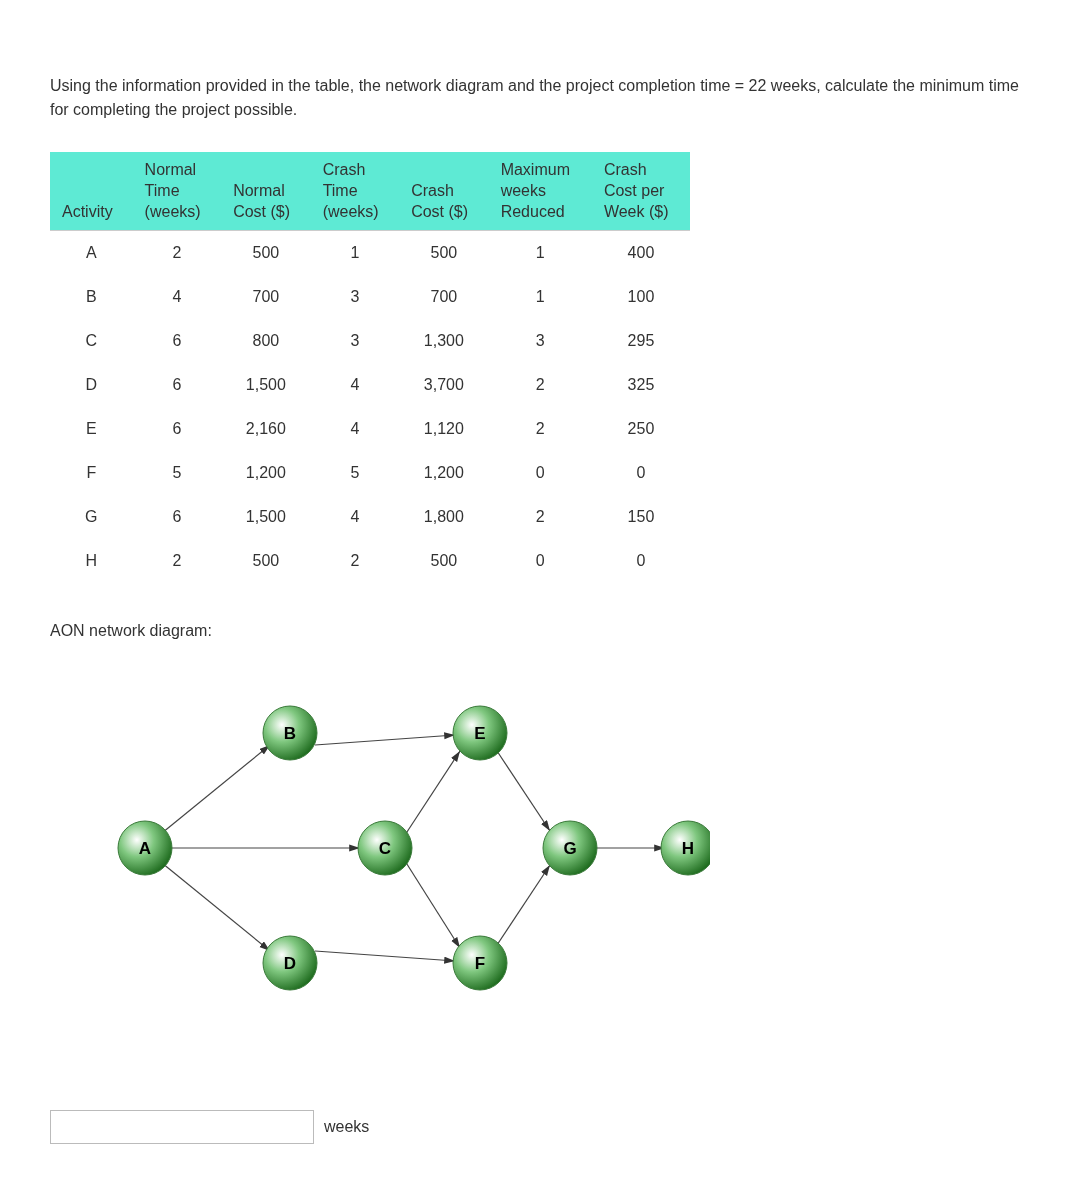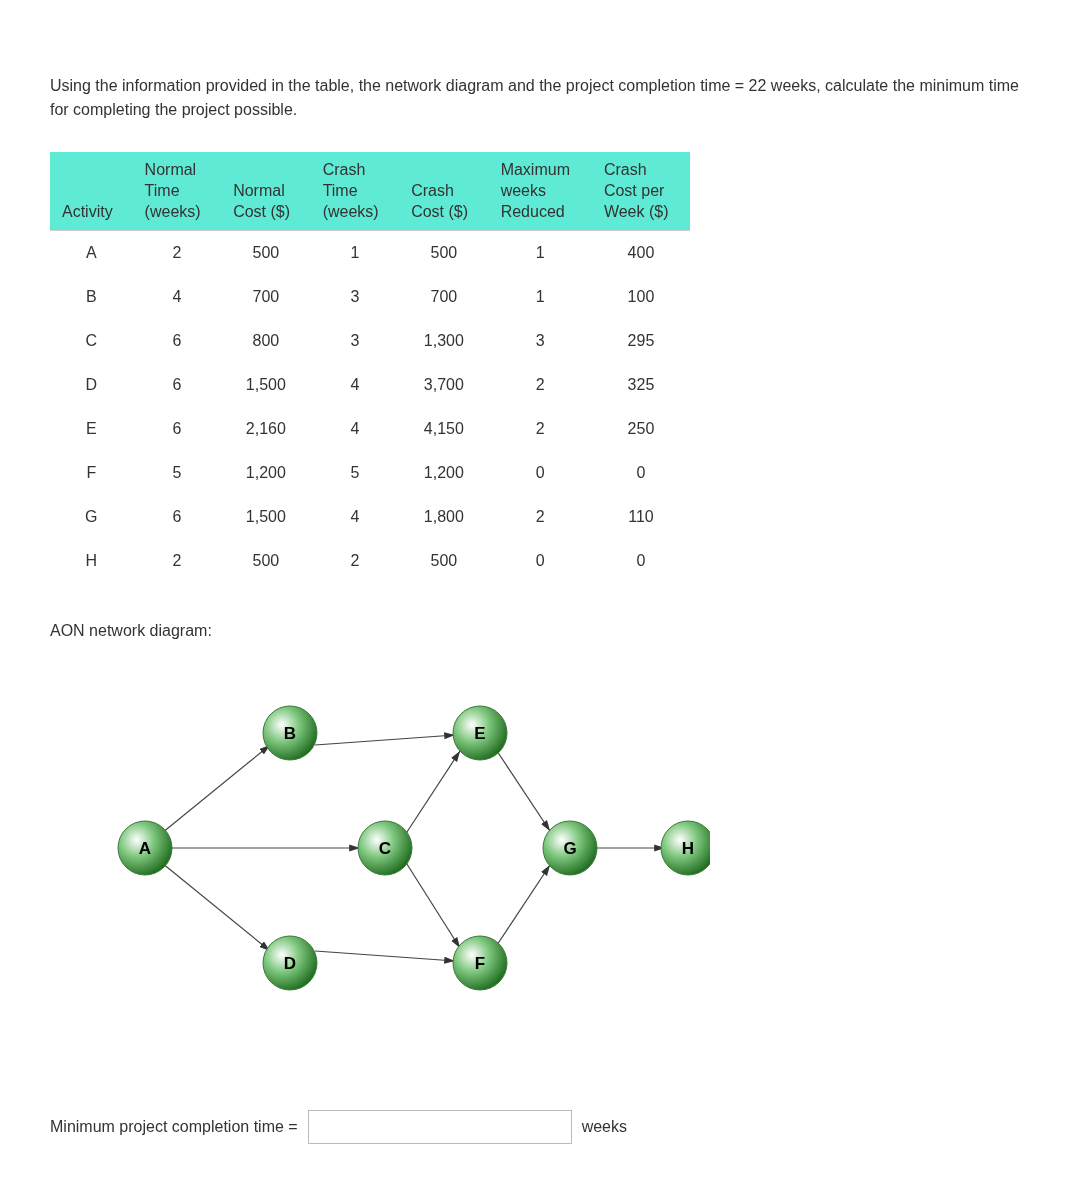--- a/index.html
+++ b/index.html
@@ -109,41 +109,41 @@
         <td>4</td>
         <td>3,700</td>
         <td>2</td>
         <td>325</td>
       </tr>
       <tr>
         <td>E</td>
         <td>6</td>
         <td>2,160</td>
         <td>4</td>
-        <td>4,150</td>
+        <td>1,120</td>
         <td>2</td>
         <td>250</td>
       </tr>
       <tr>
         <td>F</td>
         <td>5</td>
         <td>1,200</td>
         <td>5</td>
         <td>1,200</td>
         <td>0</td>
         <td>0</td>
       </tr>
       <tr>
         <td>G</td>
         <td>6</td>
         <td>1,500</td>
         <td>4</td>
         <td>1,800</td>
         <td>2</td>
-        <td>110</td>
+        <td>150</td>
       </tr>
       <tr>
         <td>H</td>
         <td>2</td>
         <td>500</td>
         <td>2</td>
         <td>500</td>
         <td>0</td>
         <td>0</td>
       </tr>
@@ -209,16 +209,15 @@
         </g>
     <g>
           <circle cx="598" cy="165" r="27" fill="url(#gradGreen)" stroke="#3a7a3a"></circle>
           <text x="598" y="165">H</text>
         </g>
   </g>
 </svg>
 </div>
 
 <div class="answer-row">
-  <span>Minimum project completion time =</span>
   <input type="text" value="" style="">
   <span>weeks</span>
 </div>
 
 </body></html>

